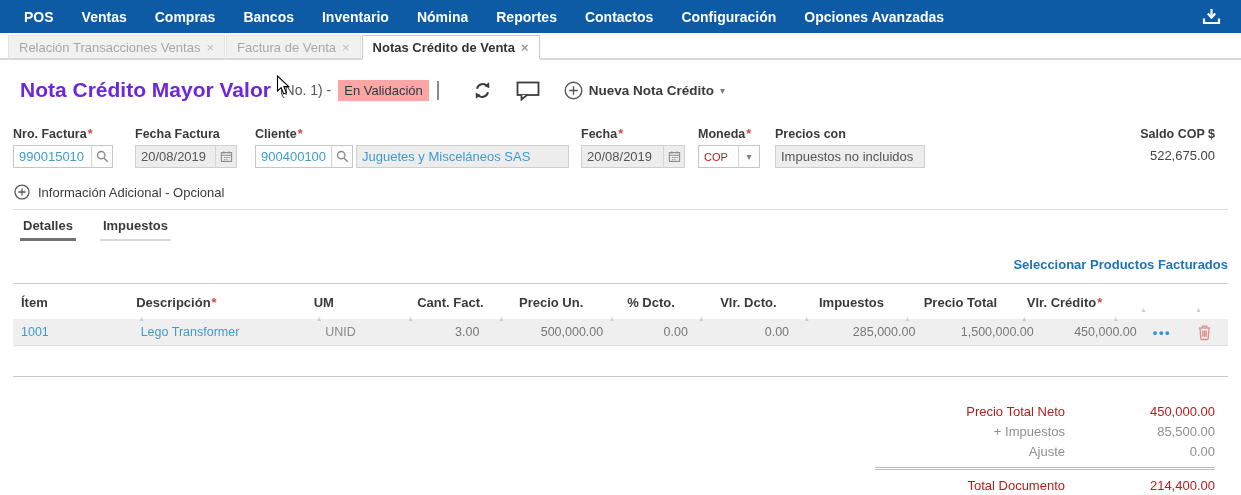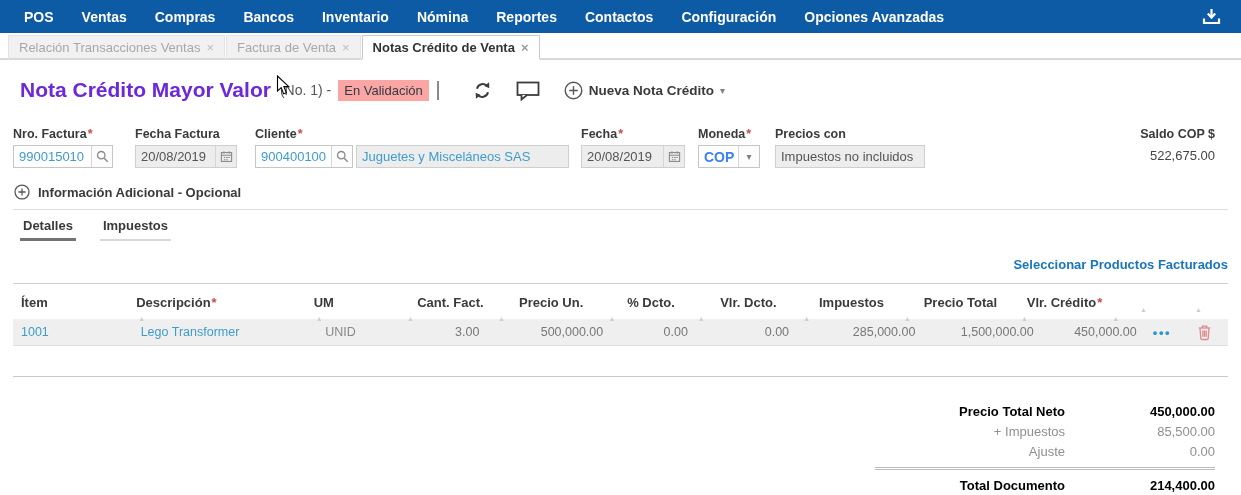--- a/index.html
+++ b/index.html
@@ -49,29 +49,29 @@
   .ibox.ro { background:#ededed; border-color:#cfcfcf; }
   .ibox.ro .ibtn { background:#ededed; }
   .f-nro { width:100px; }
   .f-ff  { width:102px; margin-left:22px; }
   .f-cli { margin-left:18px; }
   .cli-boxes { display:flex; }
   .cli-code { width:98px; }
   .cli-name { width:213px; margin-left:3px; }
   .f-fecha { width:104px; margin-left:12px; }
   .f-mon { width:62px; margin-left:13px; }
-  .mon-val { flex:1; display:flex; align-items:center; padding-left:5px; font-size:14px; color:#3b82f6;font-weight:bold; }
+  .mon-val { flex:1; display:flex; align-items:center; padding-left:5px; font-size:11px; color:#b91c1c; }
   .f-pre { width:150px; margin-left:15px; }
   .f-saldo { margin-left:auto; margin-right:13px; text-align:right; }
   .saldo-value { font-size:13px; color:#444; margin-top:7px; }
 
   
   .info-add { display:flex; align-items:center; margin-top:16px; padding:0 0 9px 1px;
     border-bottom:1px solid #ddd; cursor:pointer; }
-  .info-add-label { font-size:13px; font-weight:bold; color:#3a3a3a; margin-left:8px; }
+  .info-add-label { font-size:13px; font-weight:normal; color:#3a3a3a; margin-left:8px; }
   .subtabs { display:flex; padding-left:7px; }
   .subtab { font-size:13px; font-weight:bold; color:#3a3a3a; padding:8px 3px 5px;
     margin-right:24px; cursor:pointer; border-bottom:3px solid transparent; }
   .subtab.active { border-bottom:3px solid #737373; }
   .subtab.inactive { border-bottom:2px solid #d8d8d8; padding-bottom:6px; }
 
   .select-row { text-align:right; margin-top:14px; padding-bottom:10px; border-bottom:1px solid #cfcfcf; }
   .select-link { color:#1b75bb; font-weight:bold; font-size:13px; cursor:pointer; }
 
   
@@ -93,21 +93,21 @@
   .trash { cursor:pointer; display:flex; }
 
   .mid-rule { border:none; border-top:1px solid #c9c9c9; margin:30px 0 0; }
 
   
   .totals { width:340px; margin:24px 13px 0 auto; }
   .trow2 { display:flex; justify-content:flex-end; align-items:center; height:20px;
     font-size:13px; color:#8f8f8f; }
   .trow2 .tl { width:190px; text-align:right; }
   .trow2 .tv { width:150px; text-align:right; }
-  .trow2.b { color:#000000; font-weight:bold; }
+  .trow2.b { color:#b91c1c; font-weight:normal; }
   .tsep { border-top:3px double #bdbdbd; margin:6px 0 5px; }
 
   .cursor-ghost { position:absolute; left:276px; top:75px; z-index:50; pointer-events:none; }
 </style>
 </head>
 <body>
 
 <nav class="topnav">
   <div id="nav-items" style="display:flex">
       <div class="nav-item">POS</div>

